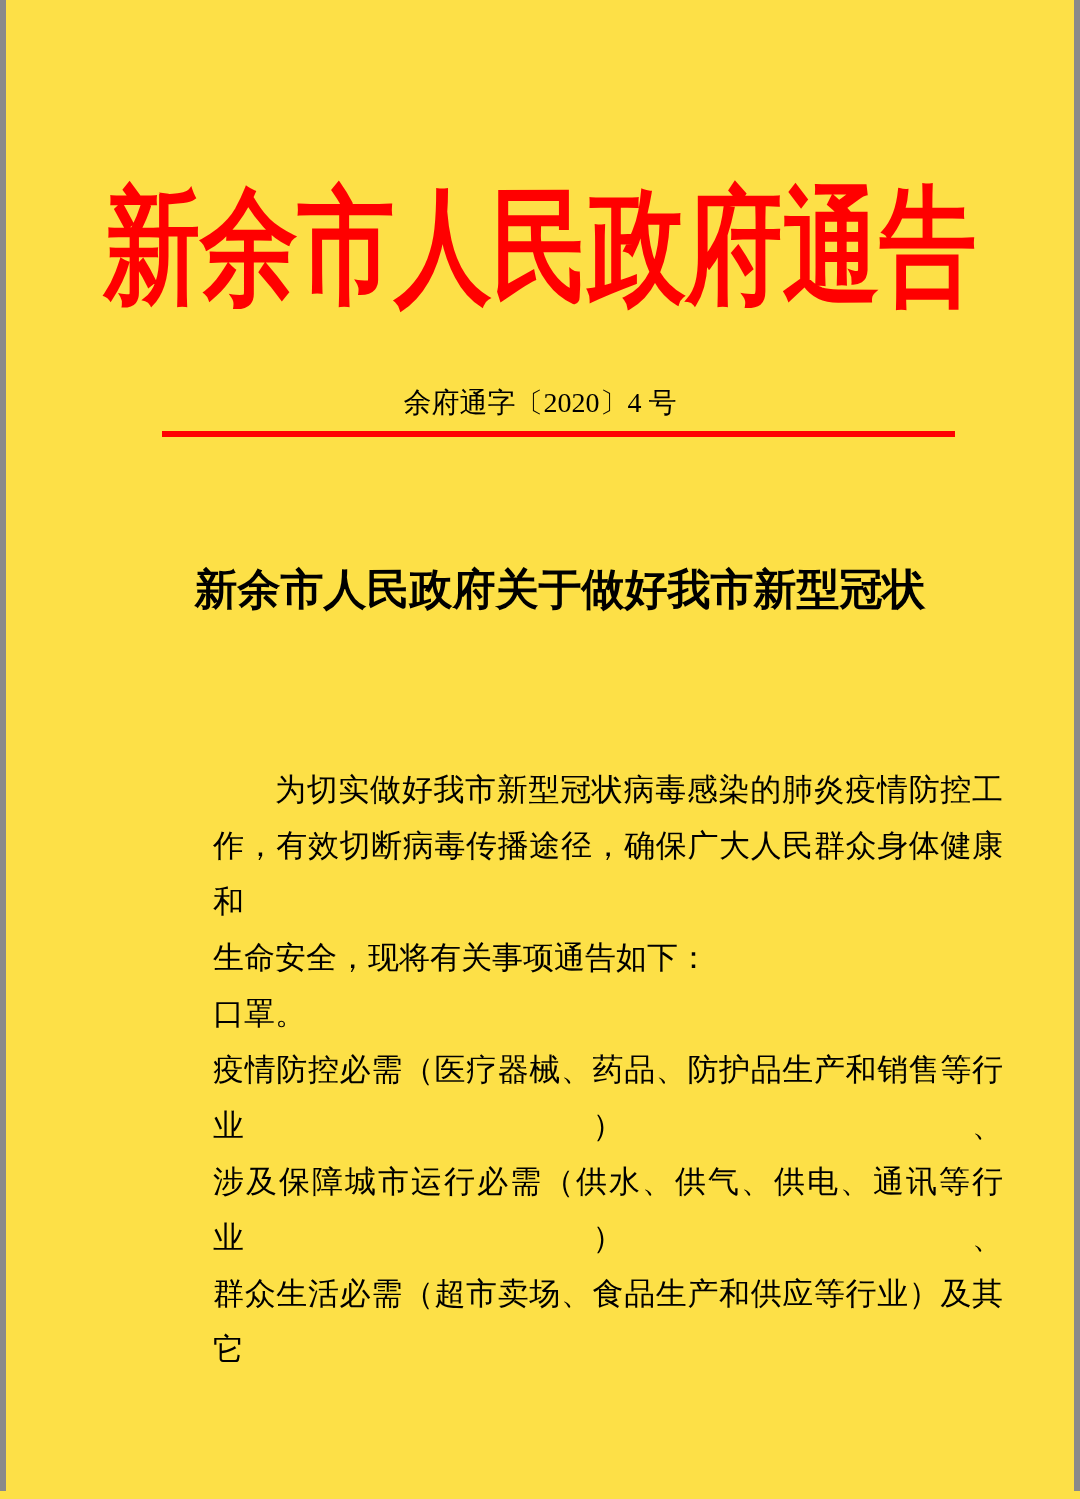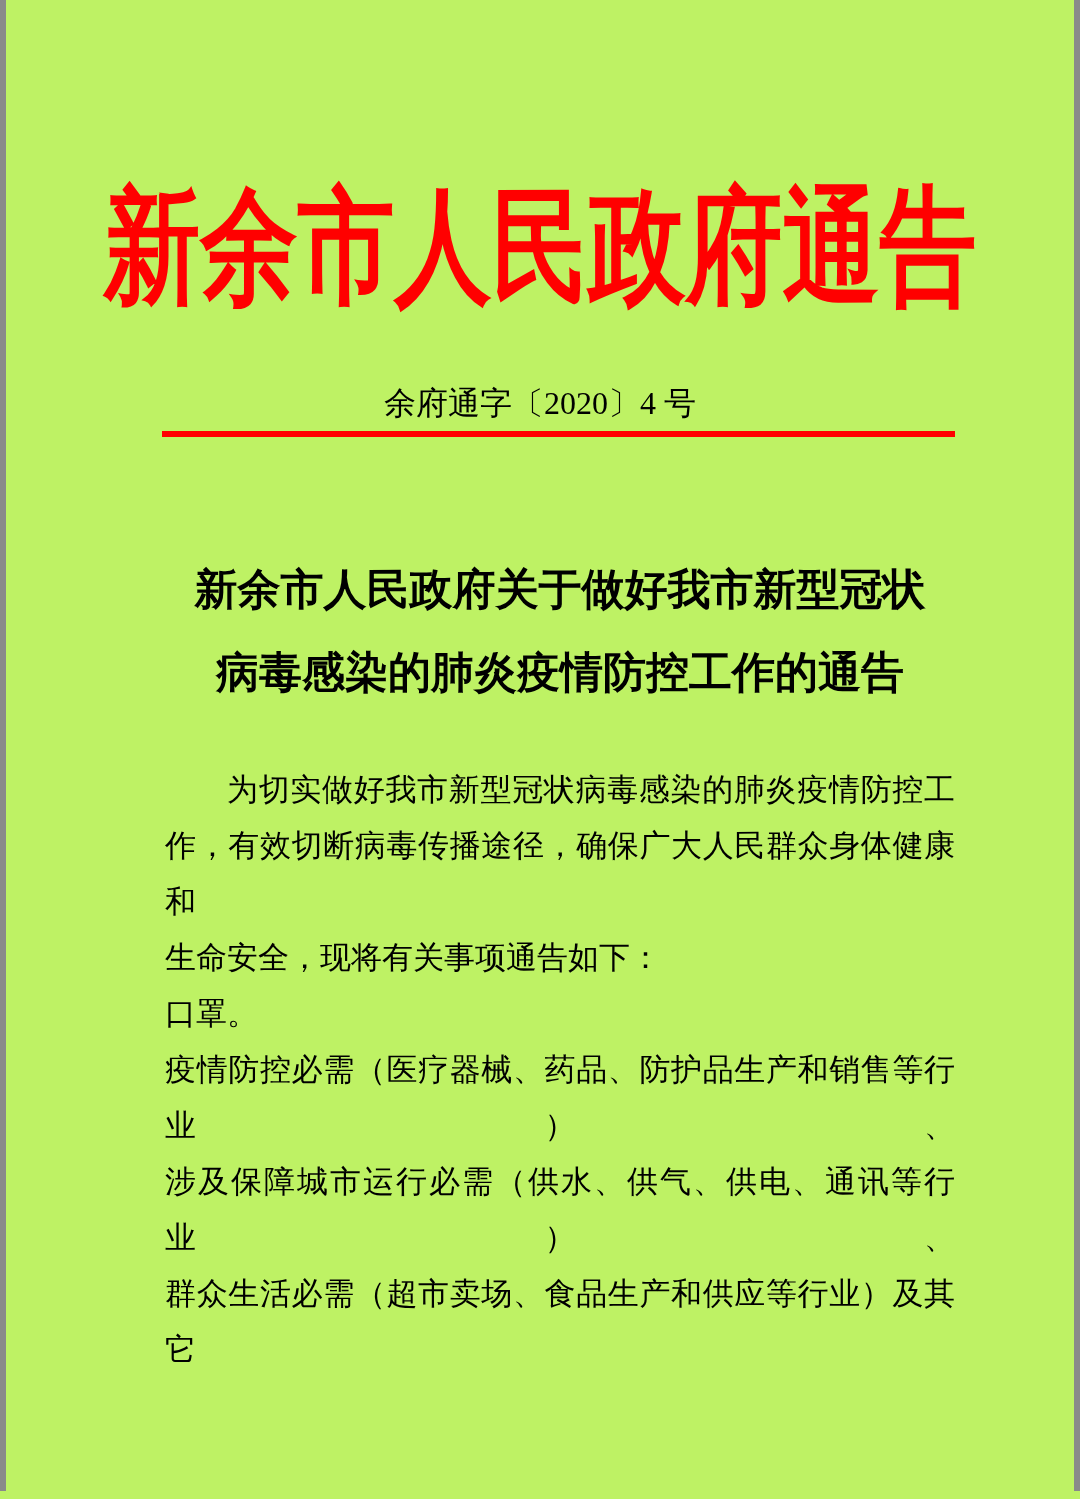--- a/index.html
+++ b/index.html
@@ -4,21 +4,21 @@
 <style>
   html, body {
     margin: 0;
     padding: 0;
     background: #ffffff;
   }
   .stage {
     position: relative;
     width: 1080px;
     height: 1499px;
-    background: #bef264;
+    background: #fde047;
     overflow: hidden;
     font-family: "Liberation Sans", sans-serif;
   }
   
   .edge {
     position: absolute;
     top: 0;
     width: 6px;
     height: 1491px;
     background: var(--frame-gray, #8a8a8a);
@@ -47,21 +47,21 @@
   }
 
   
   .doc-number {
     position: absolute;
     top: 383px;
     left: 0;
     width: 100%;
     text-align: center;
     font-family: "Liberation Serif", serif;
-    font-size: 32px;
+    font-size: 28px;
     line-height: 40px;
     color: #000000;
     white-space: nowrap;
   }
 
   
   .red-rule {
     position: absolute;
     top: 431px;
     left: 162px;
@@ -90,20 +90,21 @@
     top: 762px;
     left: 165px;
     width: 790px;
     font-size: 31px;
     line-height: 56px;
     color: #000000;
   }
   .body-line {
     width: 100%;
     text-align: left;
+    margin-left: 48px;
   }
   .body-line.fill {
     text-align: justify;
     text-align-last: justify;
     text-justify: inter-character;
   }
   .body-line.indent {
     text-indent: 62px;
   }
 </style>
@@ -118,21 +119,20 @@
   <div class="banner">
     <span class="stretch">新余市人民政府通告</span>
   </div>
 
   <div class="doc-number">余府通字〔2020〕4 号</div>
 
   <div class="red-rule"></div>
 
   <div class="notice-title">
     <div>新余市人民政府关于做好我市新型冠状</div>
-    <div>病毒感染的肺炎疫情防控工作的通告</div>
   </div>
 
   <div class="notice-body">
     <div class="body-line indent fill">为切实做好我市新型冠状病毒感染的肺炎疫情防控工</div>
     <div class="body-line fill">作，有效切断病毒传播途径，确保广大人民群众身体健康和</div>
     <div class="body-line">生命安全，现将有关事项通告如下：</div>
     <div class="body-line">口罩。</div>
     <div class="body-line fill">疫情防控必需（医疗器械、药品、防护品生产和销售等行业）、</div>
     <div class="body-line fill">涉及保障城市运行必需（供水、供气、供电、通讯等行业）、</div>
     <div class="body-line fill">群众生活必需（超市卖场、食品生产和供应等行业）及其它</div>

